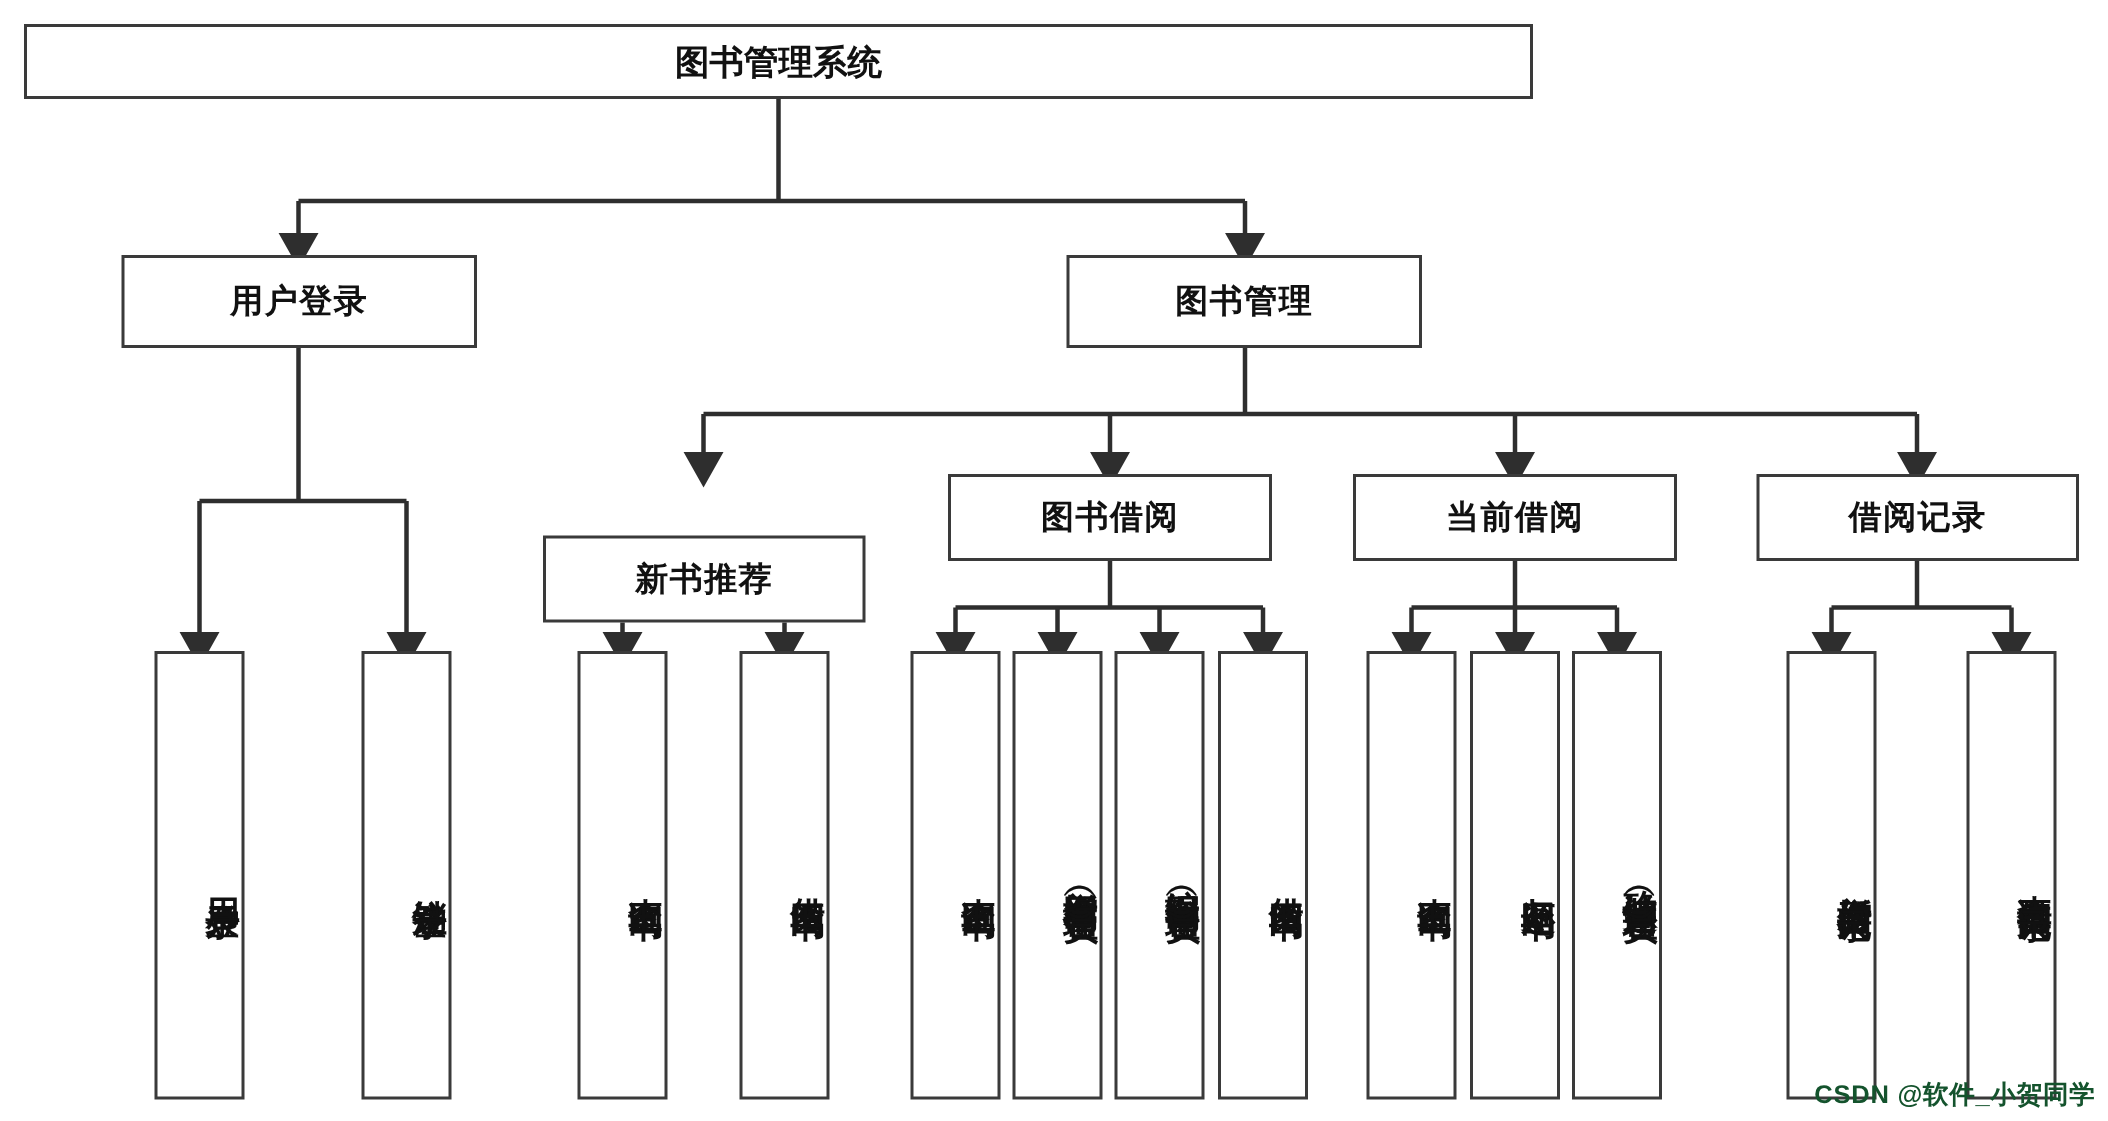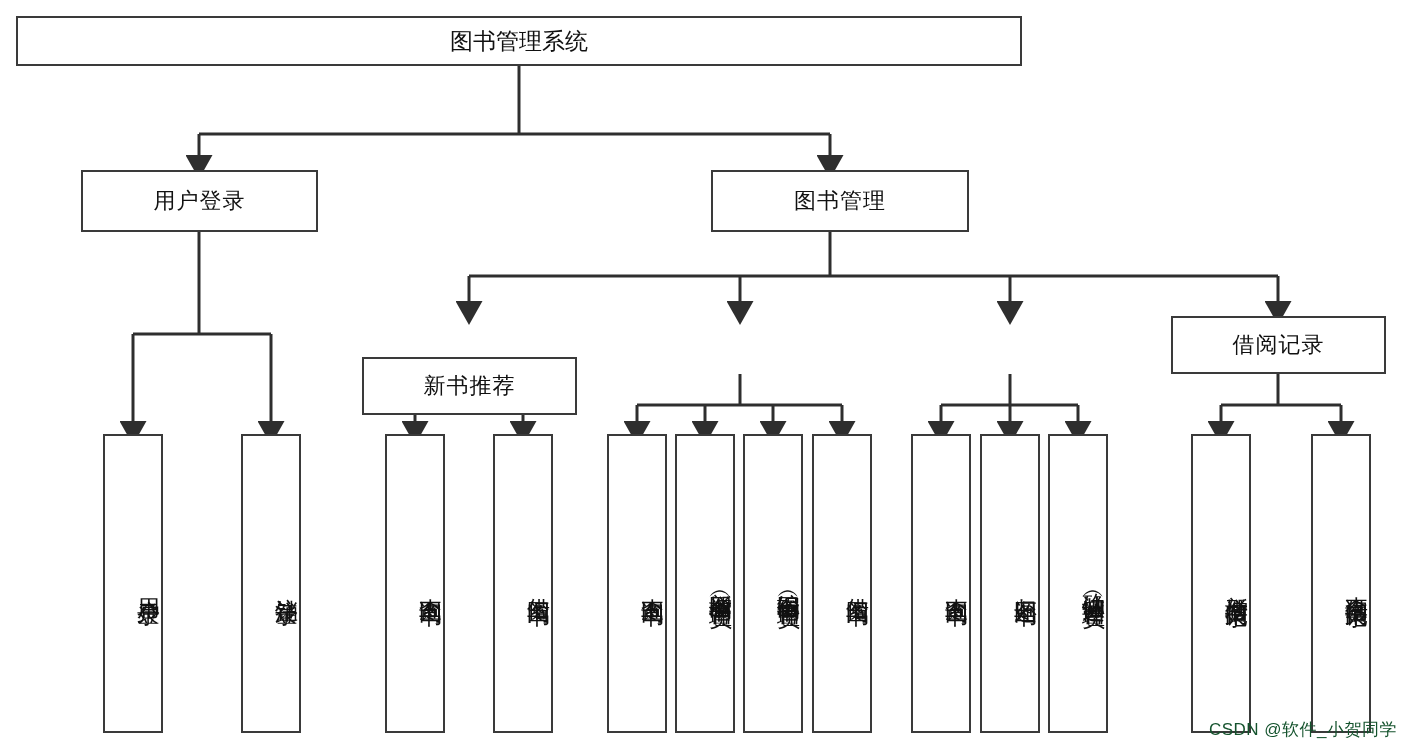--- a/index.html
+++ b/index.html
@@ -9,20 +9,21 @@
   }
   body {
     font-family: "Liberation Sans", "DejaVu Sans", sans-serif;
   }
   #canvas {
     position: relative;
     width: 1405px;
     height: 747px;
     background: #ffffff;
     overflow: hidden;
+    font-weight: bold;
   }
   svg.wires {
     position: absolute;
     left: 0;
     top: 0;
     width: 1405px;
     height: 747px;
     pointer-events: none;
   }
   .node {
@@ -123,26 +124,32 @@
     </g>
   </svg>
 
   <div class="node root" style="left:16px; top:16px; width:1006px; height:50px;">
     <span class="lbl">图书管理系统</span>
   </div>
 
   <div class="node horiz" style="left:81px; top:170px; width:237px; height:62px;">
     <span class="lbl">用户登录</span>
   </div>
-  <div class="node horiz" style="left:711px; top:170px; width:258px; height:62px;">
+  <div class="node horiz" style="left:711px; top:170px; width:237px; height:62px;">
     <span class="lbl">图书管理</span>
   </div>
 
   <div class="node horiz" style="left:362px; top:316px; width:215px; height:58px;margin-top:41px;">
     <span class="lbl">新书推荐</span>
+  </div>
+  <div class="node horiz" style="left:632px; top:316px; width:216px; height:58px;">
+    <span class="lbl">图书借阅</span>
+  </div>
+  <div class="node horiz" style="left:902px; top:316px; width:216px; height:58px;">
+    <span class="lbl">当前借阅</span>
   </div>
   <div class="node horiz" style="left:1171px; top:316px; width:215px; height:58px;">
     <span class="lbl">借阅记录</span>
   </div>
 
   <div class="node vert" style="left:103px; top:434px; width:60px; height:299px;">
     <span class="lbl">用户登录</span>
   </div>
   <div class="node vert" style="left:241px; top:434px; width:60px; height:299px;">
     <span class="lbl">注销登录</span>

